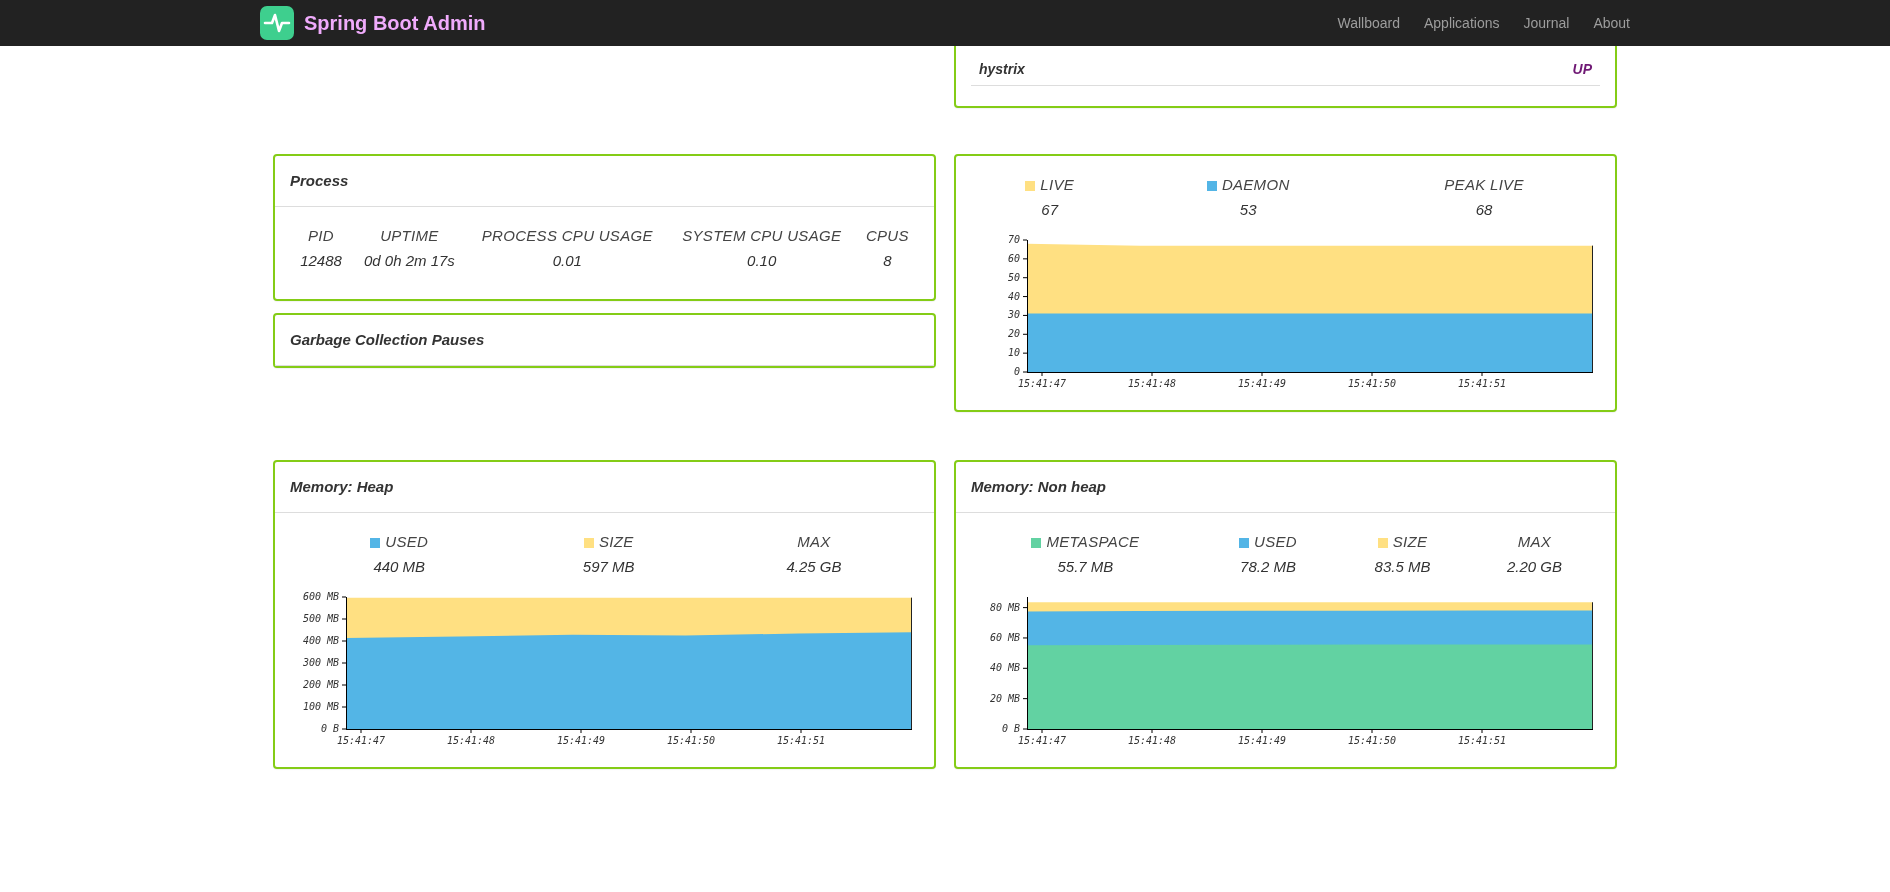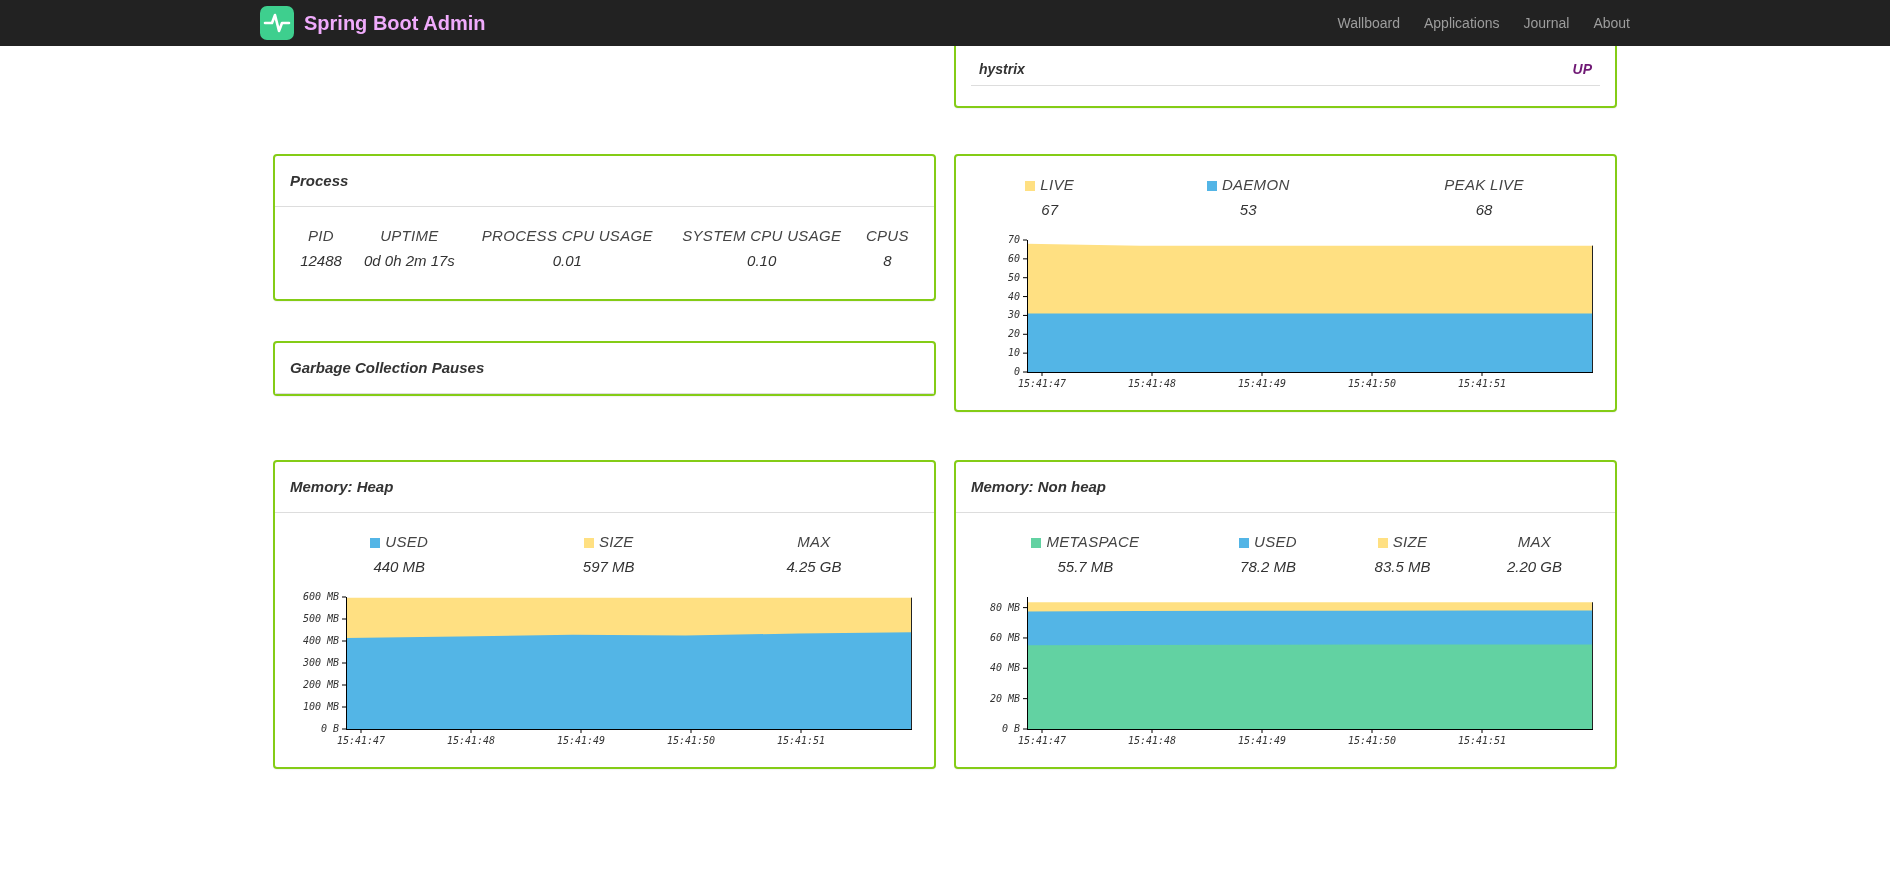--- a/index.html
+++ b/index.html
@@ -13,21 +13,21 @@
   .brand{display:flex;align-items:center;gap:10px;color:#f0abfc;font-size:20px;font-weight:bold;text-decoration:none;cursor:pointer;}
   .nav-links{display:flex;gap:24px;}
   .nav-links a{color:#9d9d9d;font-size:14px;text-decoration:none;cursor:pointer;}
   
   .container{width:1344px;margin:0 auto;padding-top:46px;}
   .row{display:flex;gap:18px;margin-bottom:48px;align-items:flex-start;}
   .row-health{margin-bottom:46px;}
   .col{width:663px;flex:0 0 663px;}
   
   .panel{background:#fff;border:2px solid #84cc16;border-radius:4px;box-shadow:0 1px 1px rgba(0,0,0,.05);font-style:italic;}
-  .panel + .panel{margin-top:40px;}
+  .panel + .panel{margin-top:12px;}
   .panel-heading{padding:15px;line-height:20px;border-bottom:1px solid #ddd;font-size:15px;font-weight:bold;color:#333;}
   .panel-body{padding:12px 15px 18px;}
   
   .health-panel{margin-top:-5px;}
   .health-body{padding:10px 15px 20px;}
   .health-row{display:flex;justify-content:space-between;align-items:center;padding:8px;border-bottom:1px solid #ddd;font-size:14px;font-weight:bold;color:#333;}
   .status{font-weight:bold;}
   
   .stats{width:100%;border-collapse:collapse;}
   .stats th{font-size:15px;font-weight:normal;color:#444;padding:10px 8px 2px;line-height:14px;text-align:center;letter-spacing:.3px;white-space:nowrap;}

